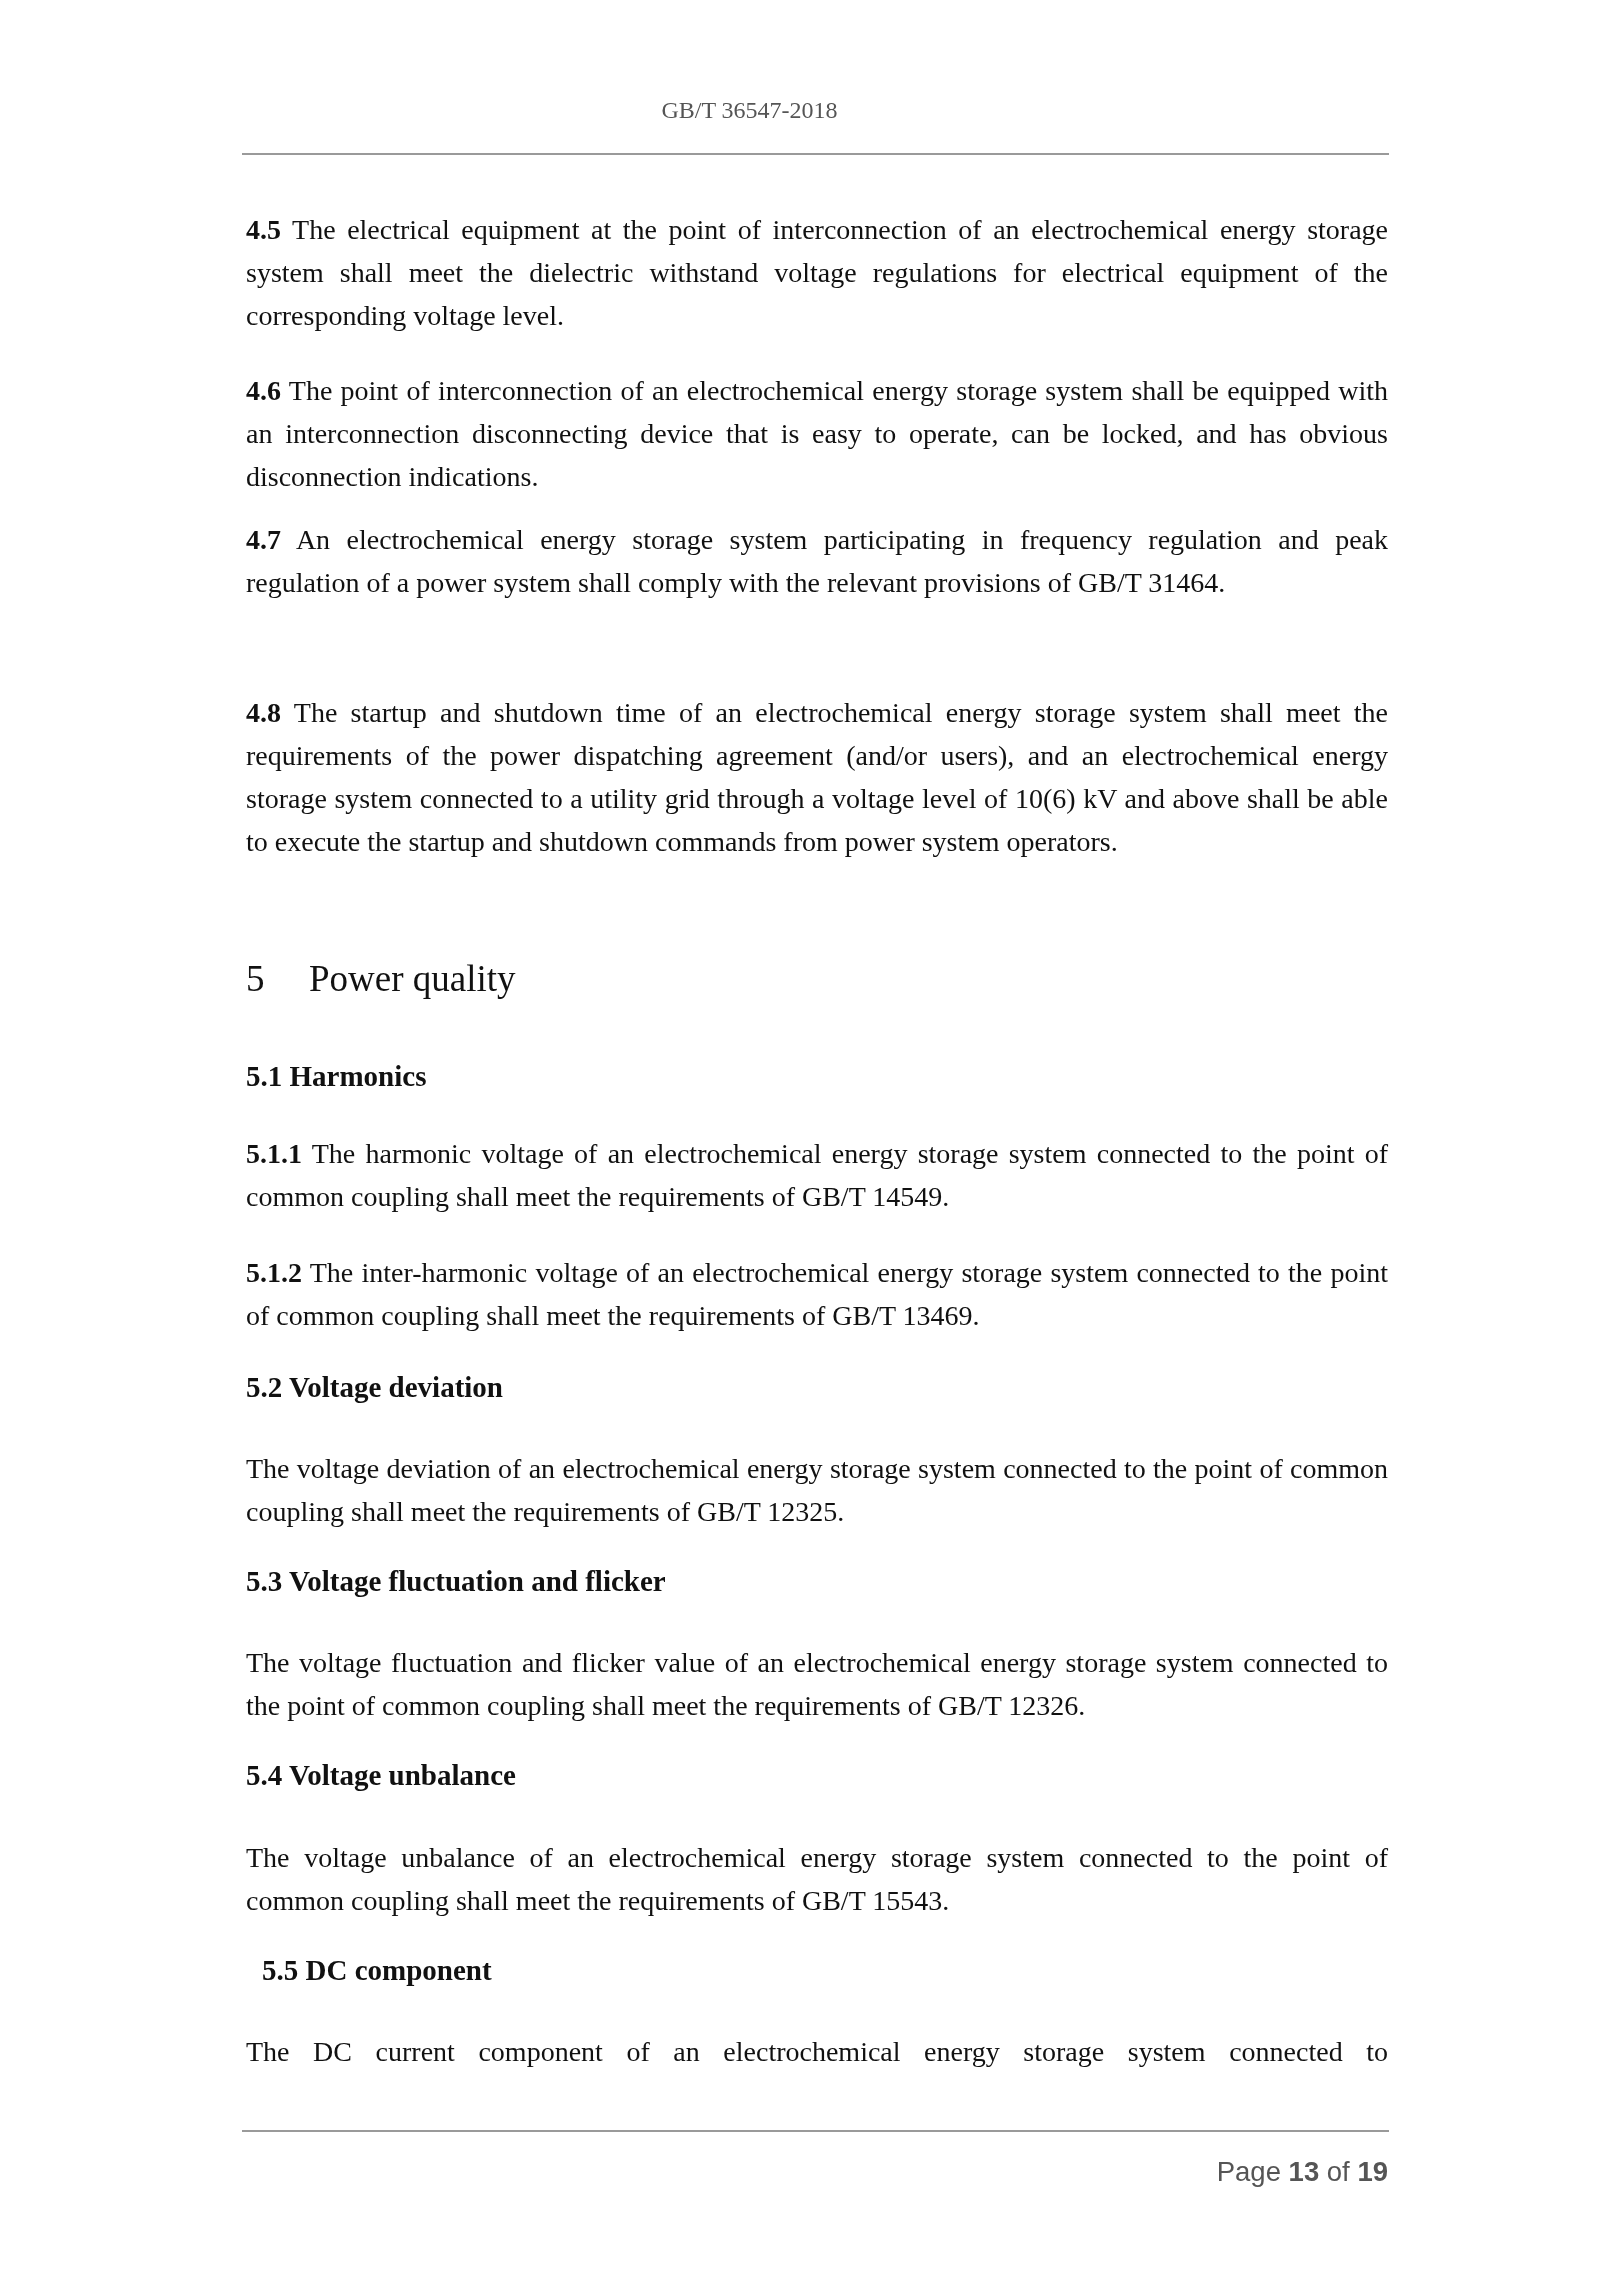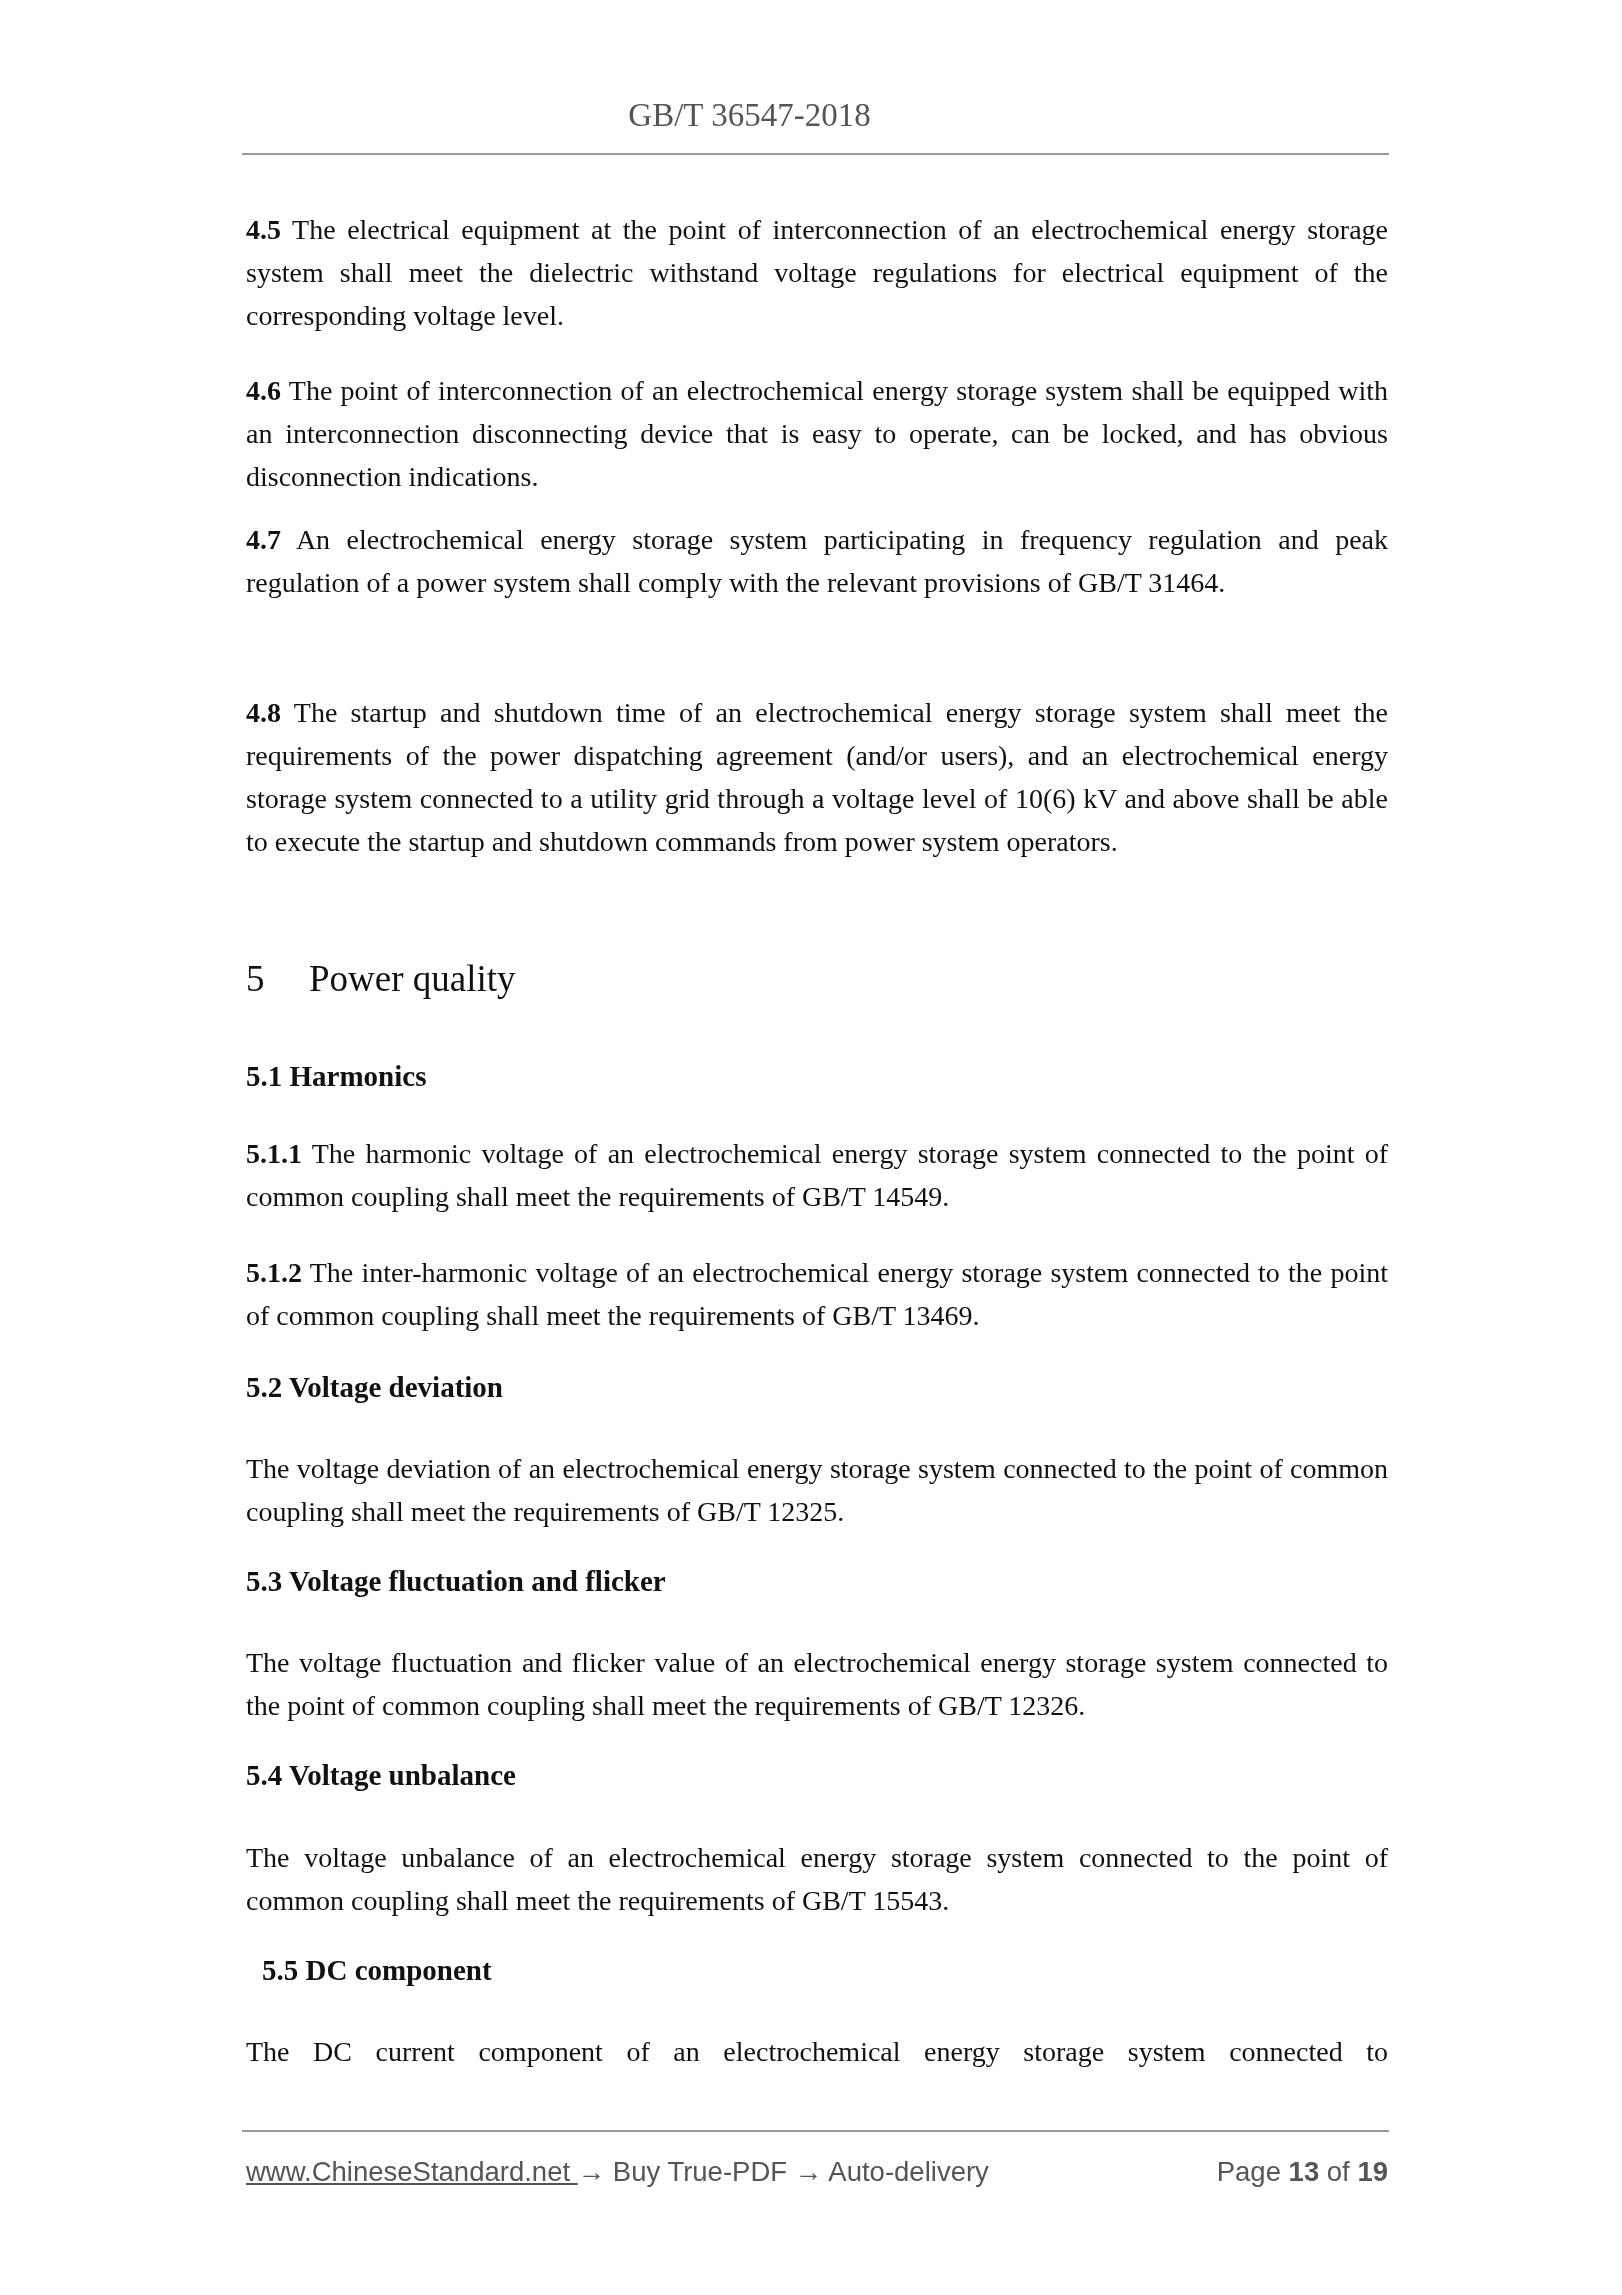--- a/index.html
+++ b/index.html
@@ -1,18 +1,18 @@
 <!DOCTYPE html>
 <html style="font-size:13.3px"><head>
 <meta charset="utf-8">
 <style>
   html, body { margin:0; padding:0; background:#ffffff; }
   body { width:1623px; height:2295px; position:relative; overflow:hidden; }
   .hdr-title { position:absolute; left:0; width:1499px; top:97px; text-align:center;
-    font-family:"Liberation Serif", serif; font-size:33px; color:#555; }
+    font-family:"Liberation Serif", serif; font-size:24px; color:#555; }
   .rule { position:absolute; left:242px; width:1147px; height:1.7px; background:#9a9a9a; }
   .blk { position:absolute; left:246px; width:1142px; font-family:"Liberation Serif", serif;
     font-size:28px; line-height:43px; color:#111; text-align:justify; }
   .blk b { font-weight:bold; }
   .h1 { position:absolute; left:246px; font-family:"Liberation Serif", serif; font-weight:normal;
     font-size:37px; color:#111; }
   .h1 .num { display:inline-block; width:63px; }
   .h2 { position:absolute; left:246px; font-family:"Liberation Serif", serif; font-weight:bold;
     font-size:29px; color:#111; }
   .footer { position:absolute; top:2156px; left:246px; width:1142px; height:37px;
@@ -52,23 +52,20 @@
 
 <div class="h2" style="top:1759px;">5.4 Voltage unbalance</div>
 <div class="blk" style="top:1836px;">The voltage unbalance of an electrochemical energy storage system connected to the point of common coupling shall meet the requirements of GB/T 15543.</div>
 
 <div class="h2" style="top:1954px;margin-left:16px;">5.5 DC component</div>
 <div class="blk" style="top:2030px; text-align:justify; text-align-last:justify;">The DC current component of an electrochemical energy storage system connected to</div>
 
 <div class="rule" style="top:2130px;"></div>
 
 <div class="footer">
-  <div class="left">
-    <span class="link">www.ChineseStandard.net </span><span>→</span><span> Buy True-PDF </span><span>→</span><span> Auto-delivery</span>
-  </div>
   <div class="right">
     <span>Page</span>
     <b>13</b>
     <span>of</span>
     <b>19</b>
   </div>
 </div>
 
 
 </body></html>

